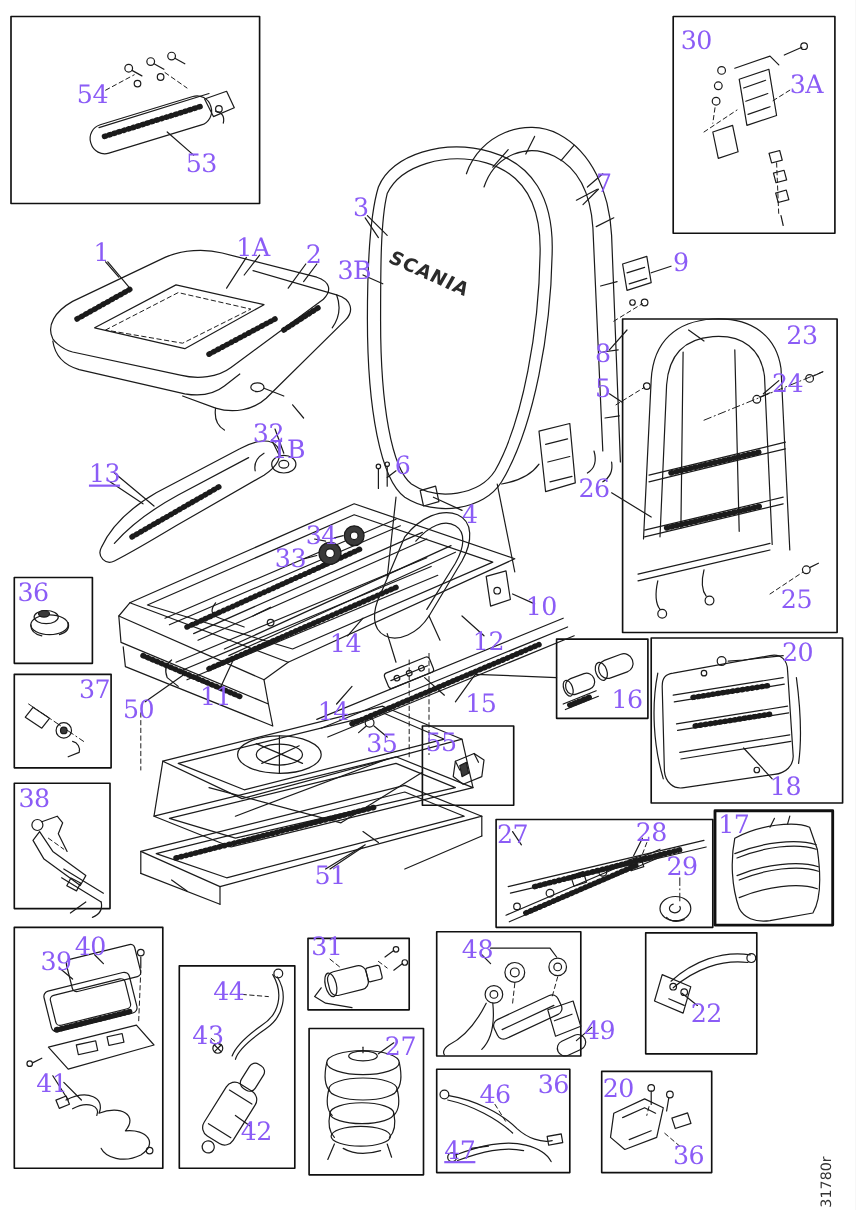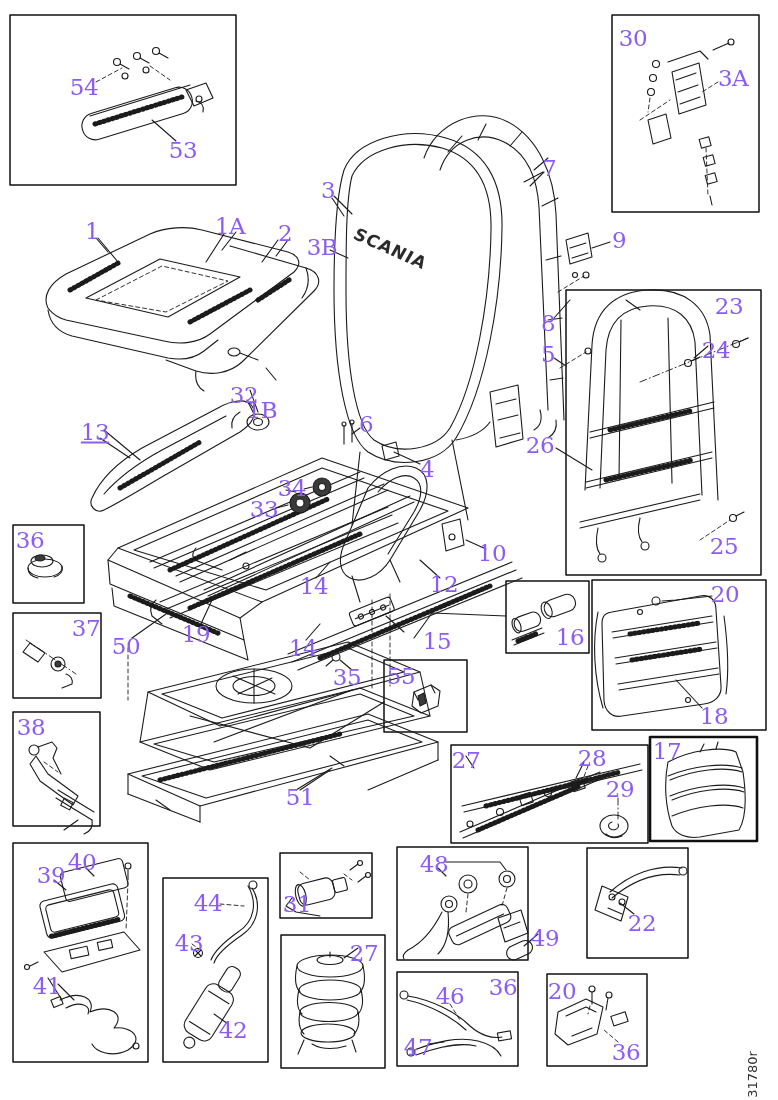--- a/index.html
+++ b/index.html
@@ -529,43 +529,43 @@
     <span class="callout" style="left: 366px; top: 424px;">6</span>
     <span class="callout" style="left: 427px; top: 469px;">4</span>
     <span class="callout" style="left: 292px; top: 488px;">34</span>
     <span class="callout" style="left: 264px; top: 509px;">33</span>
     <span class="callout" style="left: 30px; top: 540px;">36</span>
     <span class="callout" style="left: 492px; top: 553px;">10</span>
     <span class="callout" style="left: 444px; top: 584px;">12</span>
     <span class="callout" style="left: 86px; top: 628px;">37</span>
     <span class="callout" style="left: 314px; top: 586px;">14</span>
     <span class="callout" style="left: 303px; top: 648px;">14</span>
-    <span class="callout" style="left: 196px; top: 634px;">19</span>
+    <span class="callout" style="left: 196px; top: 634px;">11</span>
     <span class="callout" style="left: 126px; top: 646px;">50</span>
     <span class="callout" style="left: 409px; top: 641px; margin-left: 28px;">15</span>
     <span class="callout" style="left: 570px; top: 637px;">16</span>
     <span class="callout" style="left: 725px; top: 594px;">20</span>
     <span class="callout" style="left: 347px; top: 677px;">35</span>
     <span class="callout" style="left: 401px; top: 676px;">55</span>
     <span class="callout" style="left: 714px; top: 716px;">18</span>
     <span class="callout" style="left: 31px; top: 727px;">38</span>
     <span class="callout" style="left: 300px; top: 797px;">51</span>
     <span class="callout" style="left: 466px; top: 760px;">27</span>
     <span class="callout" style="left: 592px; top: 758px;">28</span>
     <span class="callout" style="left: 620px; top: 789px;">29</span>
     <span class="callout" style="left: 667px; top: 751px;">17</span>
     <span class="callout" style="left: 51px; top: 875px;">39</span>
     <span class="callout" style="left: 82px; top: 862px;">40</span>
     <span class="callout" style="left: 47px; top: 986px;">41</span>
     <span class="callout" style="left: 208px; top: 903px;">44</span>
     <span class="callout" style="left: 189px; top: 943px;">43</span>
     <span class="callout" style="left: 233px; top: 1030px;">42</span>
-    <span class="callout" style="left: 297px; top: 904px; text-align: center;">31</span>
+    <span class="callout" style="left: 297px; top: 862px; text-align: center;">31</span>
     <span class="callout" style="left: 364px; top: 953px;">27</span>
     <span class="callout" style="left: 434px; top: 864px;">48</span>
     <span class="callout" style="left: 545px; top: 938px;">49</span>
     <span class="callout" style="left: 642px; top: 923px;">22</span>
     <span class="callout" style="left: 503px; top: 987px;">36</span>
     <span class="callout" style="left: 450px; top: 996px;">46</span>
-    <span class="callout" style="left: 418px; top: 1047px;">47</span>
+    <span class="callout" style="left: 418px; top: 1047px; text-decoration: underline;">47</span>
     <span class="callout" style="left: 562px; top: 991px;">20</span>
     <span class="callout" style="left: 626px; top: 1052px;">36</span>
   </div>
 
 </body></html>

